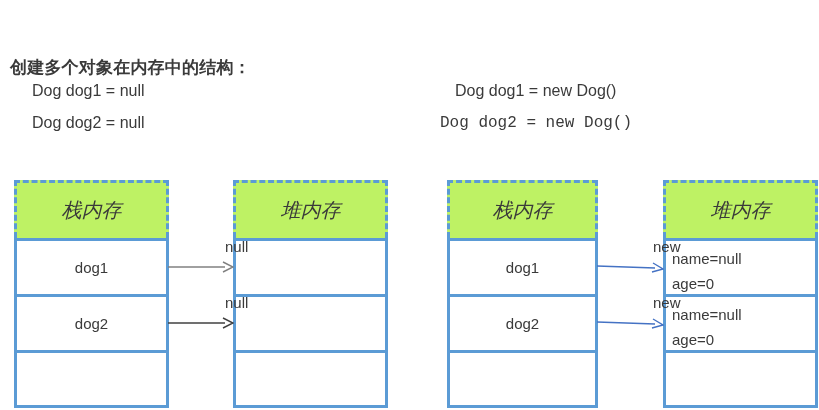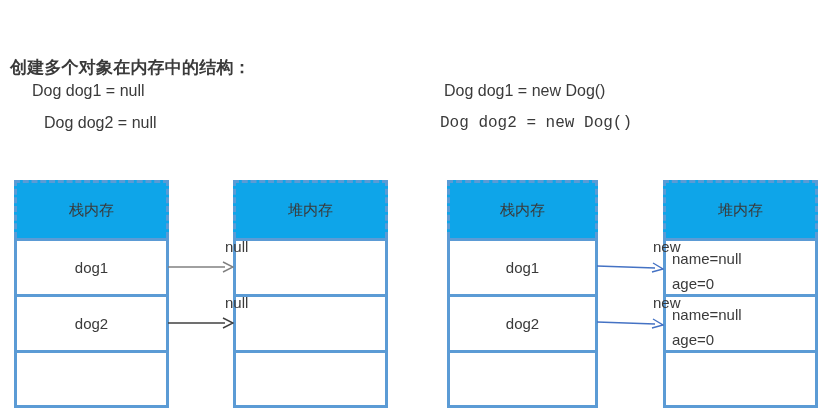--- a/index.html
+++ b/index.html
@@ -29,39 +29,40 @@
     margin-top: 48px;
   }
 
   .code-line {
     position: absolute;
     font-size: 16px;
     color: #3a3a3a;
     white-space: nowrap;
   }
   .code-left-1  { left: 32px;  top: 82px; }
-  .code-left-2  { left: 44px;  top: 114px; }
-  .code-right-1 { left: 444px; top: 82px; }
+  .code-left-2  { left: 32px;  top: 114px; }
+  .code-right-1 { left: 455px; top: 82px; }
   .code-right-2 { left: 440px; top: 114px; font-family: Liberation Mono, monospace; }
 
   
   .mem-block {
     position: absolute;
   }
   .mem-header {
     box-sizing: border-box;
     border: 3px dashed #5b9bd5;
     border-bottom: none;
     height: 58px;
     display: flex;
     align-items: center;
     justify-content: center;
-    font-size: 15px;
-    color: #3a3a3a;
-    background: #0ea5e9;
+    font-size: 20px;
+    color: #3a3a3a;
+    background: #bef264;
+    font-style: italic;
   }
   .mem-cells {
     box-sizing: border-box;
     border: 3px solid #5b9bd5;
     border-top: 3px solid #5b9bd5;
     background: #ffffff;
   }
   .mem-cell {
     box-sizing: border-box;
     height: 56px;

